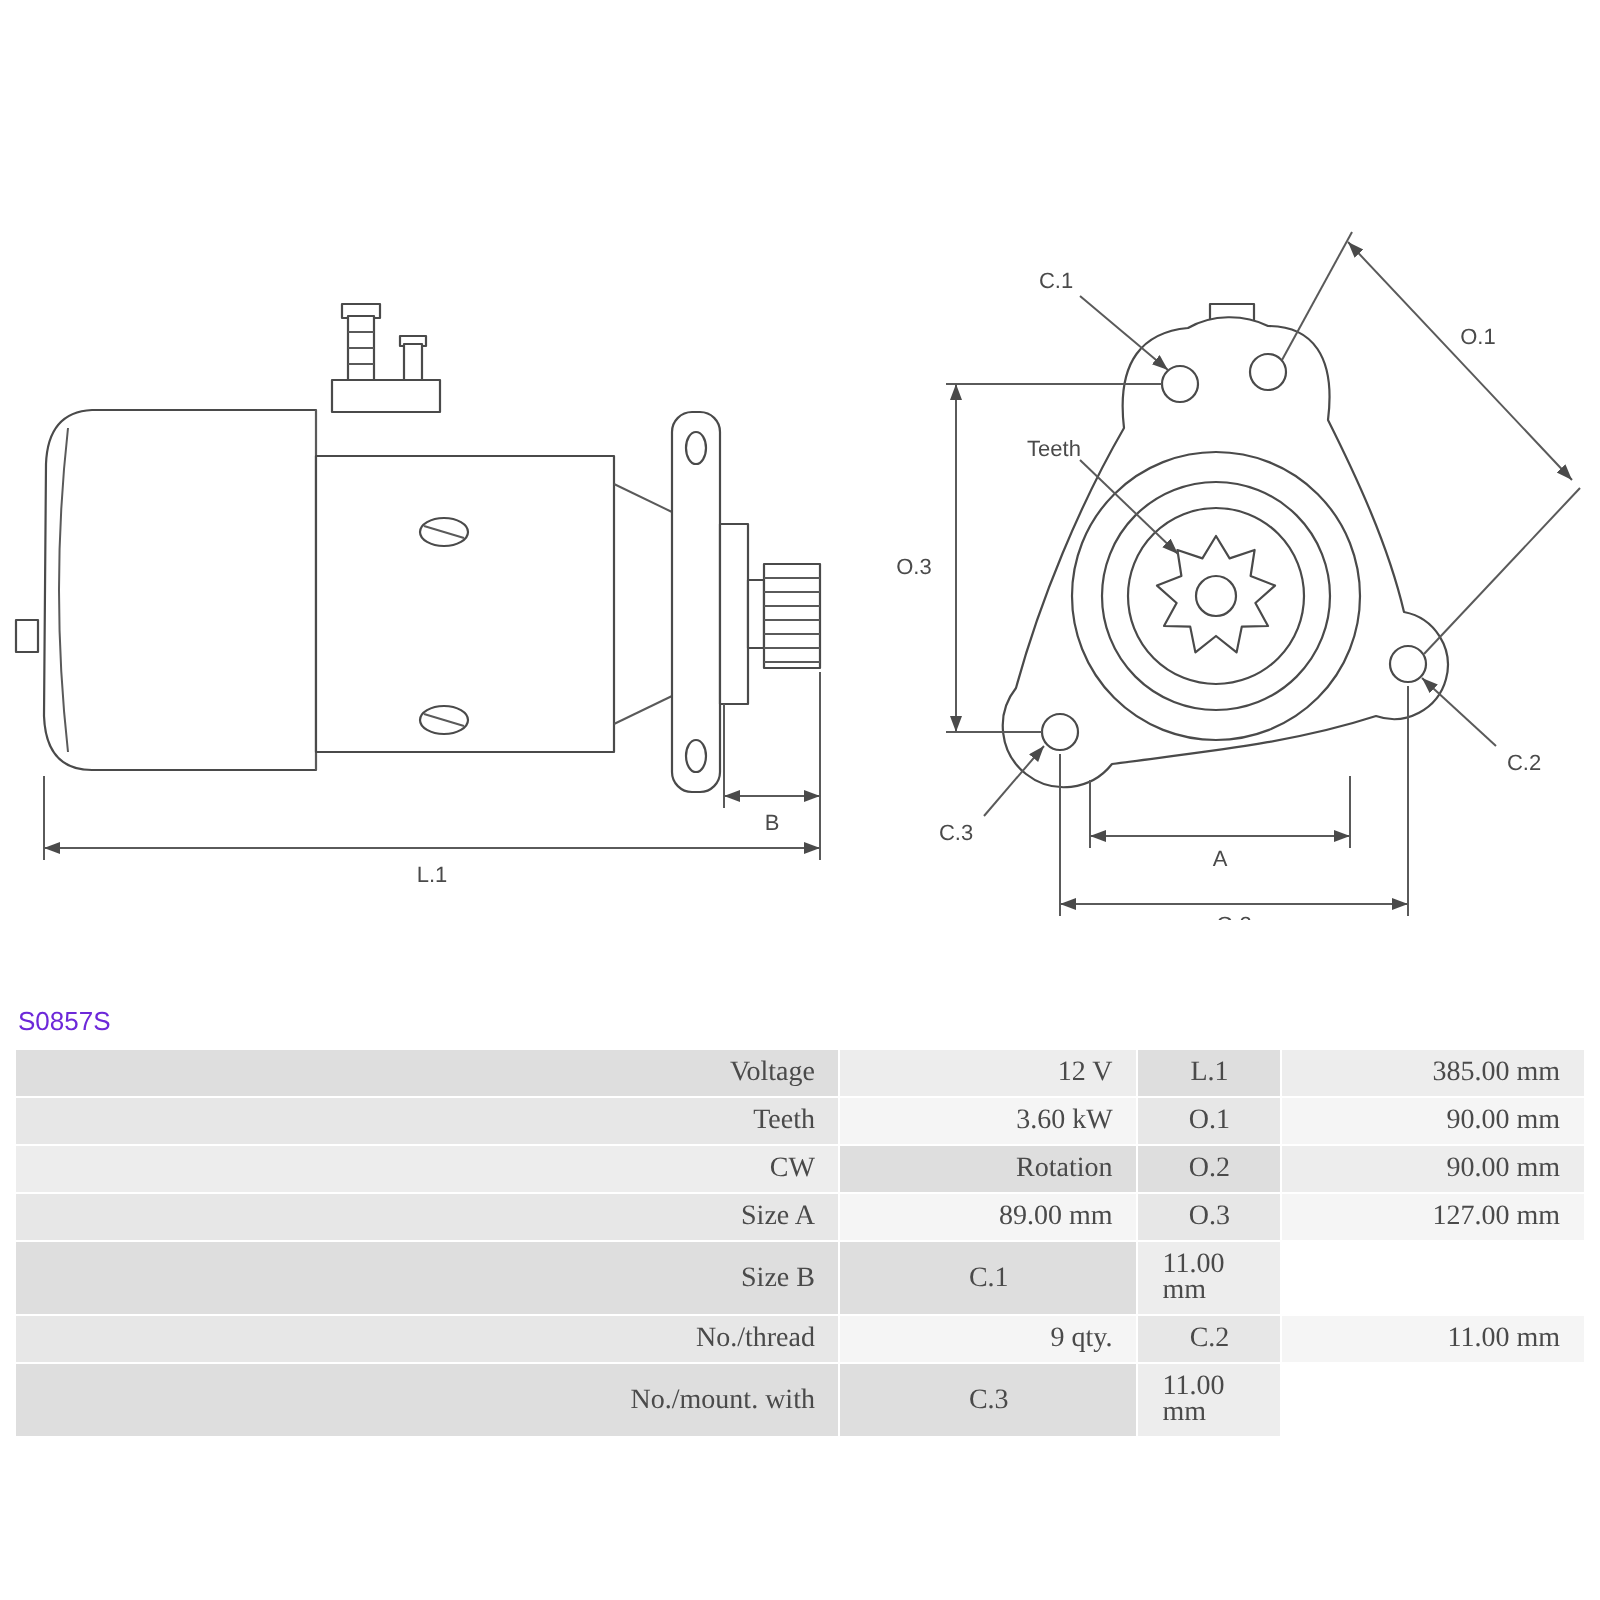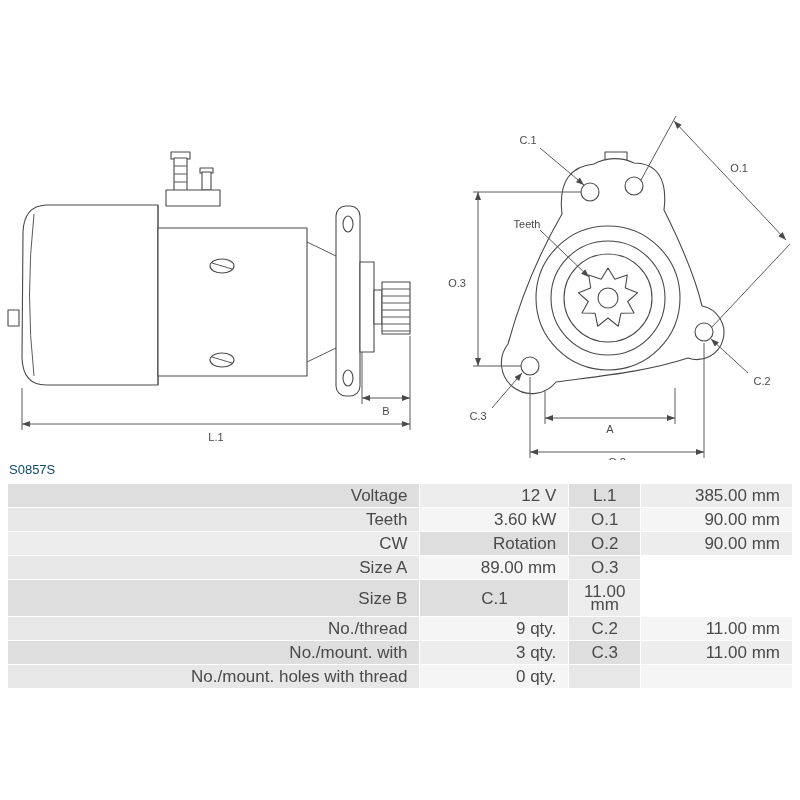--- a/index.html
+++ b/index.html
@@ -1,28 +1,28 @@
 <!DOCTYPE html>
 <html><head>
 <meta charset="utf-8">
 <style>
   html,body{margin:0;padding:0;background:#fff;}
   .page{width:800px;height:800px;background:#fff;position:relative;font-family:"Liberation Sans",sans-serif;overflow:hidden;}
   .drawing{display:block;}
   svg .ln{stroke:#4a4a4a;stroke-width:1.1;fill:#fff;stroke-linejoin:round;stroke-linecap:round;}
   svg .thin{stroke:#5a5a5a;stroke-width:1;fill:none;}
   svg text{font-family:"Liberation Sans",sans-serif;font-size:11px;fill:#4a4a4a;stroke:none;}
-  .part-number{padding:2px 18px 7px 9px;font-size:13px;color:#0c4a6e;}
+  .part-number{padding:2px 18px 7px 9px;font-size:13px;color:#6d28d9;margin-top:41px;}
   .spec-table{margin:0 8px;display:flex;flex-direction:column;gap:1px;}
   .row{display:grid;grid-template-columns:412fr 148fr 71fr 151fr;gap:1px;}
-  .cell{font-size:17px;color:#4a4a4a;padding:5px 12px;line-height:13px;display:flex;align-items:center;min-height:13px;}
+  .cell{font-size:14px;color:#4a4a4a;padding:5px 12px;line-height:13px;display:flex;align-items:center;min-height:13px;font-family:Liberation Serif, serif;}
   .lbl{justify-content:flex-end;text-align:right;}
   .val{justify-content:flex-end;text-align:center;}
   .dim{justify-content:center;padding:5px 4px;}
-  .dimval{justify-content:flex-end;text-align:center;}
+  .dimval{justify-content:flex-end;text-align:left;}
   .row:nth-child(odd) .lbl,.row:nth-child(odd) .dim{background:#dedede;}
   .row:nth-child(odd) .val,.row:nth-child(odd) .dimval{background:#ededed;}
   .row:nth-child(even) .lbl,.row:nth-child(even) .dim{background:#e7e7e7;}
   .row:nth-child(even) .val,.row:nth-child(even) .dimval{background:#f5f5f5;}
 </style>
 </head>
 <body>
 
 <div class="page">
 
@@ -156,39 +156,33 @@
     <div class="row">
       <div class="cell val">CW</div>
       <div class="cell lbl">Rotation</div>
       <div class="cell dim">O.2</div>
       <div class="cell dimval">90.00 mm</div>
     </div>
     <div class="row">
       <div class="cell lbl">Size A</div>
       <div class="cell val">89.00 mm</div>
       <div class="cell dim">O.3</div>
+      <div class="cell dimval">127.00 mm</div>
     </div>
     <div class="row">
       <div class="cell lbl">Size B</div>
       <div class="cell dim">C.1</div>
       <div class="cell dimval">11.00 mm</div>
     </div>
     <div class="row">
       <div class="cell lbl">No./thread</div>
       <div class="cell val">9 qty.</div>
       <div class="cell dim">C.2</div>
       <div class="cell dimval">11.00 mm</div>
     </div>
     <div class="row">
       <div class="cell lbl">No./mount. with</div>
-      <div class="cell val">3 qty.</div>
       <div class="cell dim">C.3</div>
       <div class="cell dimval">11.00 mm</div>
-    </div>
-    <div class="row">
-      <div class="cell lbl">No./mount. holes with thread</div>
-      <div class="cell val">0 qty.</div>
-      <div class="cell dim"></div>
-      <div class="cell dimval"></div>
     </div>
   </div>
 
 </div>
 
 </body></html>

